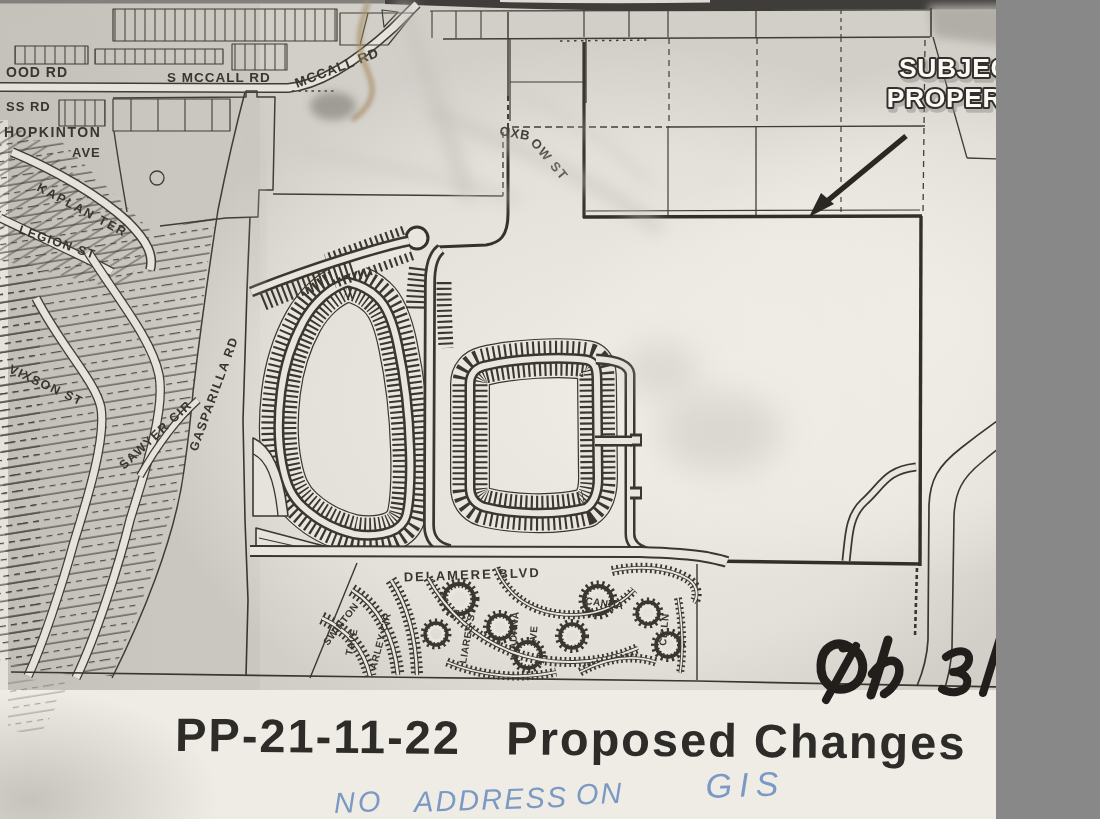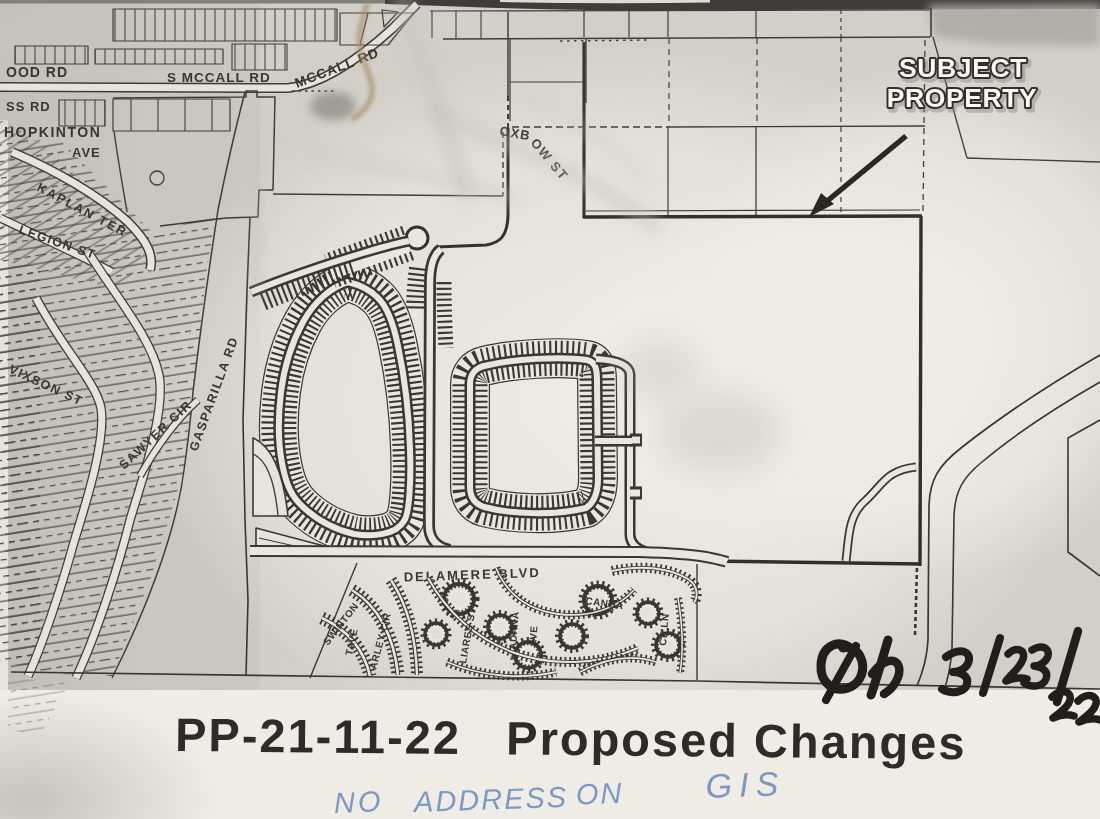--- a/index.html
+++ b/index.html
@@ -1,16 +1,16 @@
 <!DOCTYPE html>
 <html><head>
 <meta charset="utf-8">
 <style>
 html,body{margin:0;padding:0;background:#888;}
-#page{position:relative;width:1100px;height:819px;overflow:hidden;background:#d9d6d0;
+#page{position:relative;width:996px;height:819px;overflow:hidden;background:#d9d6d0;
 font-family:"Liberation Sans",sans-serif;}
 svg{position:absolute;top:0;left:0;}
 </style>
 </head>
 <body>
 <div id="page">
 <svg width="1100" height="819" viewBox="0 0 1100 819">
 <defs>
 <filter id="b2" x="-60%" y="-60%" width="220%" height="220%">
           <feGaussianBlur stdDeviation="2"></feGaussianBlur>

